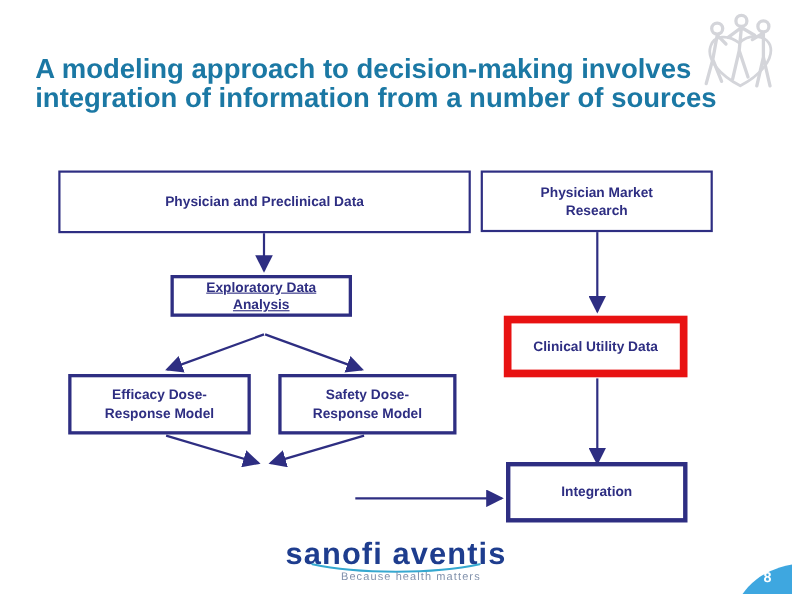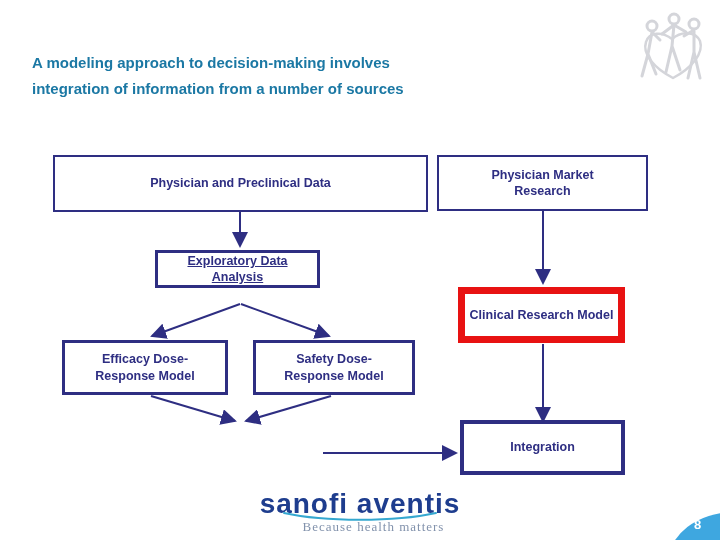--- a/index.html
+++ b/index.html
@@ -11,21 +11,21 @@
     --tagline:#8292ac;
     --emblem:#d4d5da;
   }
   html,body{margin:0;padding:0;background:#9aa0a6;}
   .slide{
     position:relative;width:720px;height:540px;background:#ffffff;
     overflow:hidden;font-family:"Liberation Sans",sans-serif;
   }
   .title{
     position:absolute;left:32px;top:50px;width:640px;
-    color:var(--title);font-size:15px;font-weight:bold;line-height:26px;
+    color:var(--title);font-size:25px;font-weight:bold;line-height:26px;
   }
   .emblem{position:absolute;left:630px;top:10px;width:86px;height:80px;}
   .box{
     position:absolute;box-sizing:border-box;background:#ffffff;
     border:3px solid var(--navy);color:var(--navy);
     display:flex;align-items:center;justify-content:center;text-align:center;
     font-size:12.5px;font-weight:bold;line-height:1.3;
   }
   .b1{left:53px;top:155px;width:375px;height:57px;border-width:2px;}
   .b2{left:437px;top:155px;width:211px;height:56px;border-width:2px;}
@@ -42,22 +42,22 @@
   .arrows{position:absolute;left:0;top:0;width:720px;height:540px;pointer-events:none;}
   .footer-logo{
     position:absolute;left:250px;top:494px;width:220px;
     display:flex;flex-direction:column;align-items:center;
   }
   .logo-word{
     color:var(--logo-navy);font-size:28px;font-weight:bold;letter-spacing:1px;line-height:20px;
   }
   .swoosh{margin-top:-3px;}
   .tagline{
-    margin-top:-2px;color:var(--tagline);font-family:Liberation Serif, serif;
-    font-size:13px;letter-spacing:1px;margin-left:27px;
+    margin-top:-2px;color:var(--tagline);font-family:Liberation Sans, sans-serif;
+    font-size:10px;letter-spacing:1px;margin-left:27px;
   }
   .page-badge{
     position:absolute;left:668px;top:512px;width:132px;height:102px;
     border-radius:50%;background:var(--badge);
   }
   .page-num{
     position:absolute;left:694px;top:517px;color:#ffffff;
     font-size:13px;font-weight:bold;
   }
 </style>
@@ -86,21 +86,21 @@
   <div class="box b1">
     <span>Physician and Preclinical Data</span>
   </div>
   <div class="box b2">
     <span>Physician Market Research</span>
   </div>
   <div class="box b3">
     <span>Exploratory Data Analysis</span>
   </div>
   <div class="box b4">
-    <span>Clinical Research Model</span>
+    <span>Clinical Utility Data</span>
   </div>
   <div class="box b5">
     <span>Efficacy Dose-Response Model</span>
   </div>
   <div class="box b6">
     <span>Safety Dose-Response Model</span>
   </div>
   <div class="box b8">
     <span>Integration</span>
   </div>

